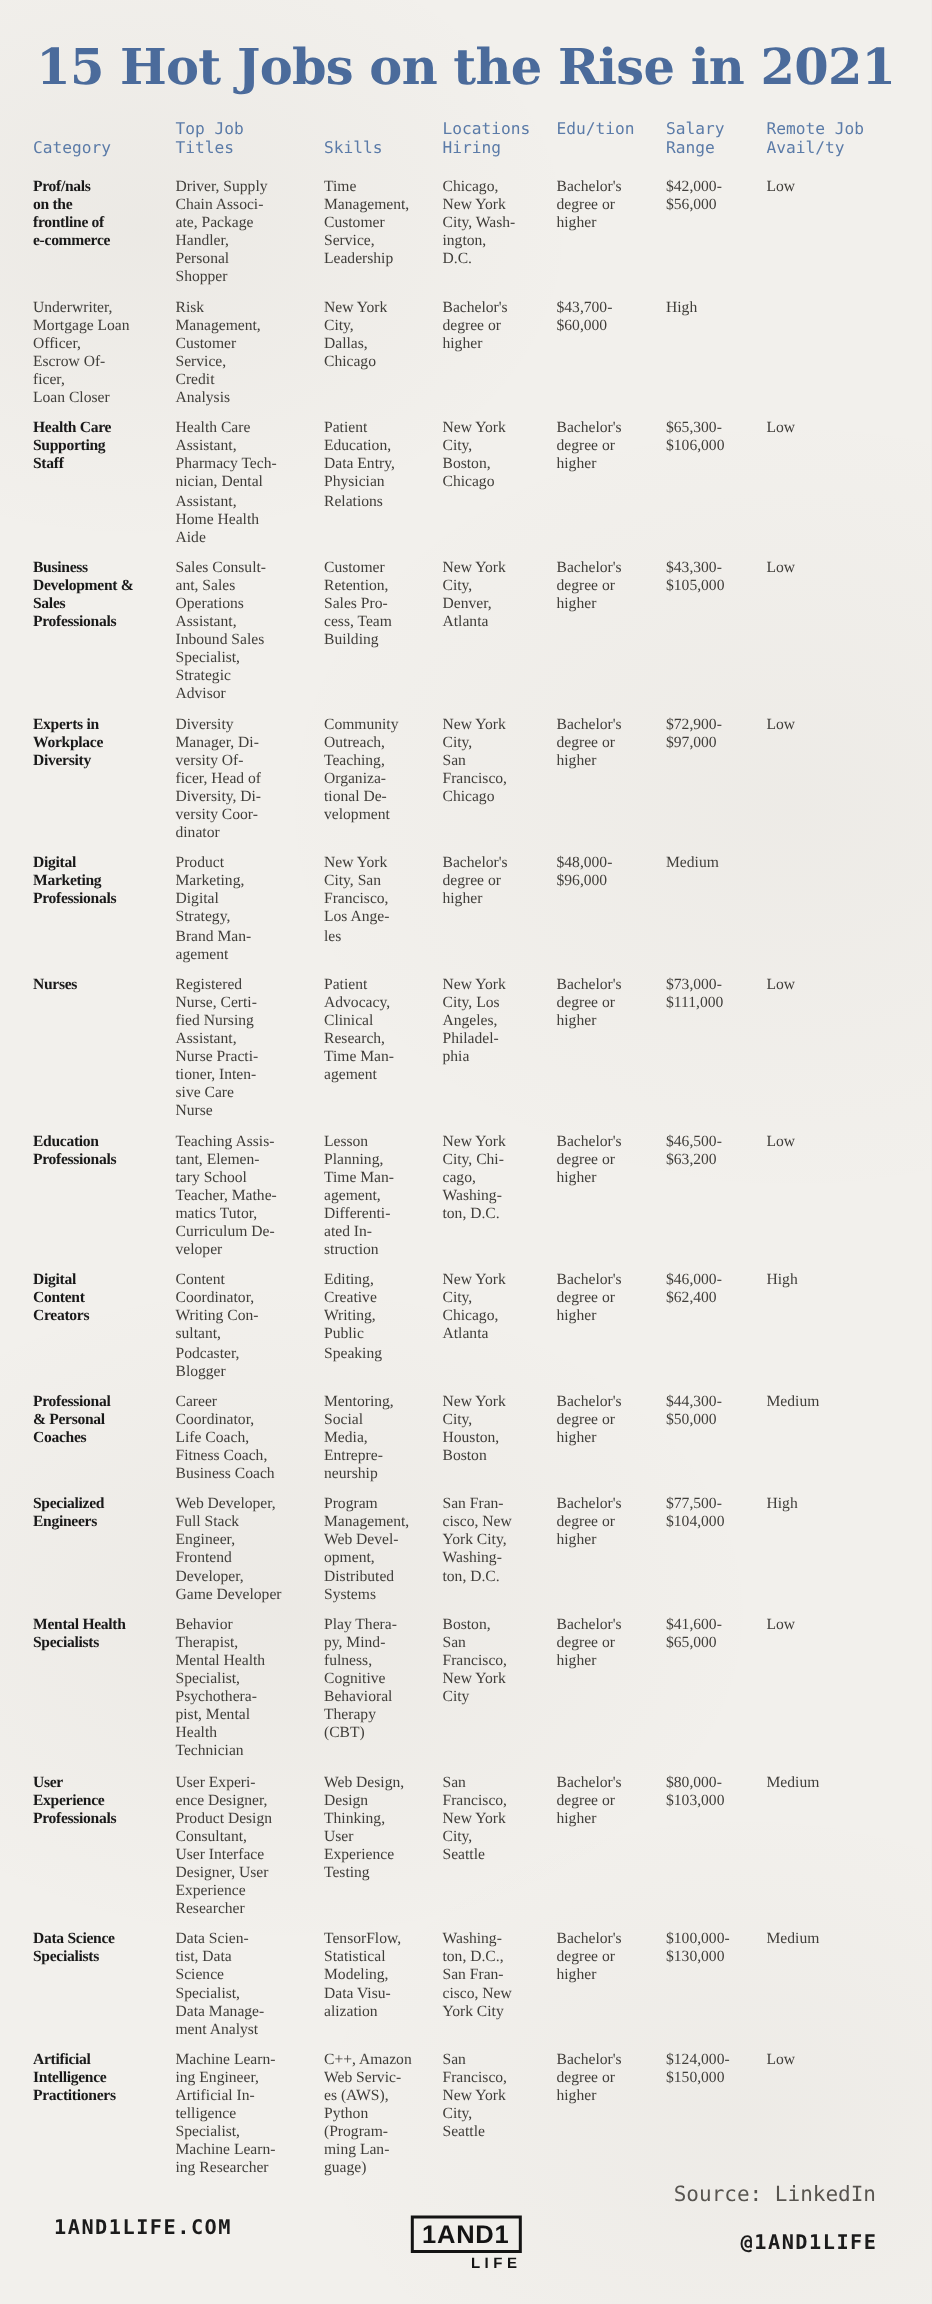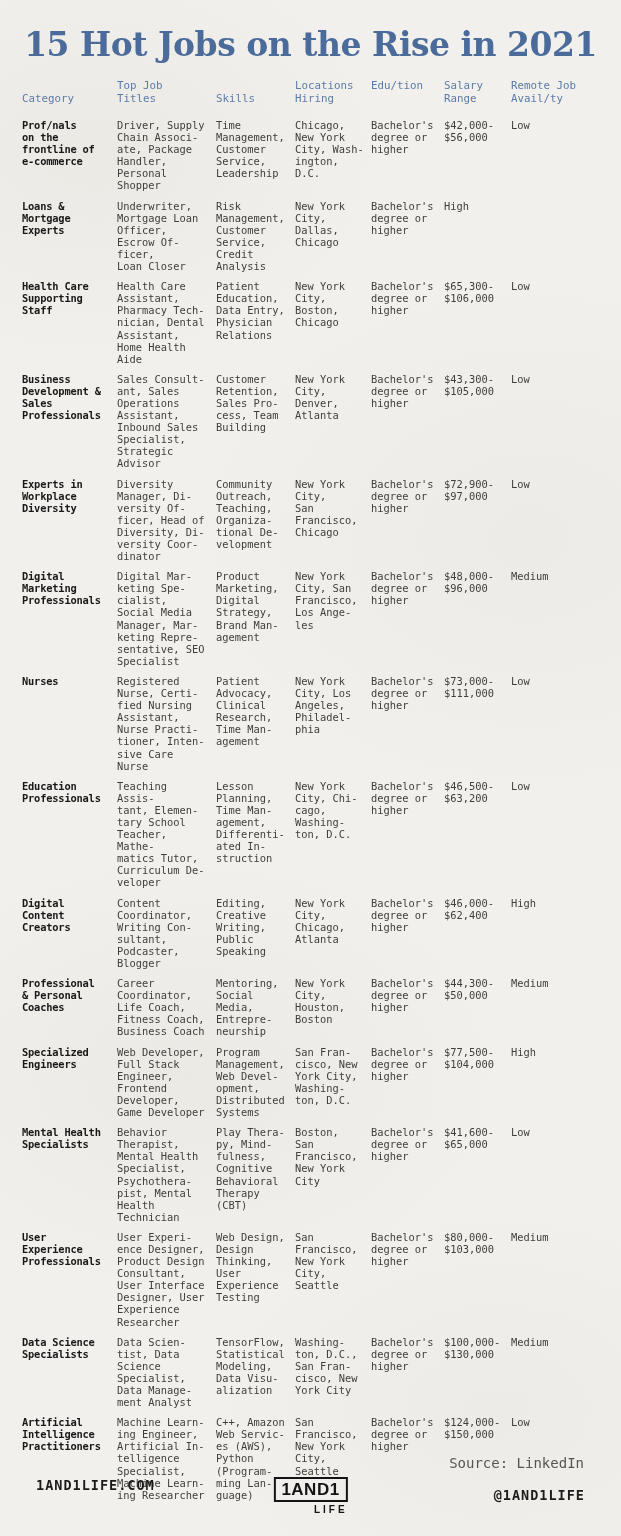--- a/index.html
+++ b/index.html
@@ -46,20 +46,21 @@
     flex-direction: column;
     justify-content: flex-start;
     padding-right: 6px;
   }
   .h-bottom { justify-content: flex-end; }
   .row {
     margin-bottom: 8px;
     font-size: 10.4px;
     line-height: 12.1px;
     color: #403e3a;
+    font-family: Liberation Serif, serif;
   }
   .cell { white-space: pre-line; padding-right: 6px; }
   .cell.cat { font-weight: 700; color: #191919; letter-spacing: -0.2px; }
   .source-note {
     position: absolute;
     top: 1455px;
     right: 37px;
     font-size: 14px;
     color: #585550;
   }
@@ -160,42 +161,41 @@
 D.C.</div>
         <div class="cell">Bachelor's
 degree or
 higher</div>
         <div class="cell">$42,000-
 $56,000</div>
         <div class="cell">Low</div>
       </div>
 
       <div class="row grid-cols">
-        <div class="cell cat">Loans &amp;
-Mortgage
-Experts</div>
         <div class="cell">Underwriter,
 Mortgage Loan
 Officer,
 Escrow Of-
 ficer,
 Loan Closer</div>
         <div class="cell">Risk
 Management,
 Customer
 Service,
 Credit
 Analysis</div>
         <div class="cell">New York
 City,
 Dallas,
 Chicago</div>
         <div class="cell">Bachelor's
 degree or
 higher</div>
+        <div class="cell">$43,700-
+$60,000</div>
         <div class="cell">High</div>
       </div>
 
       <div class="row grid-cols">
         <div class="cell cat">Health Care
 Supporting
 Staff</div>
         <div class="cell">Health Care
 Assistant,
 Pharmacy Tech-
@@ -277,28 +277,20 @@
 higher</div>
         <div class="cell">$72,900-
 $97,000</div>
         <div class="cell">Low</div>
       </div>
 
       <div class="row grid-cols">
         <div class="cell cat">Digital
 Marketing
 Professionals</div>
-        <div class="cell">Digital Mar-
-keting Spe-
-cialist,
-Social Media
-Manager, Mar-
-keting Repre-
-sentative, SEO
-Specialist</div>
         <div class="cell">Product
 Marketing,
 Digital
 Strategy,
 Brand Man-
 agement</div>
         <div class="cell">New York
 City, San
 Francisco,
 Los Ange-

